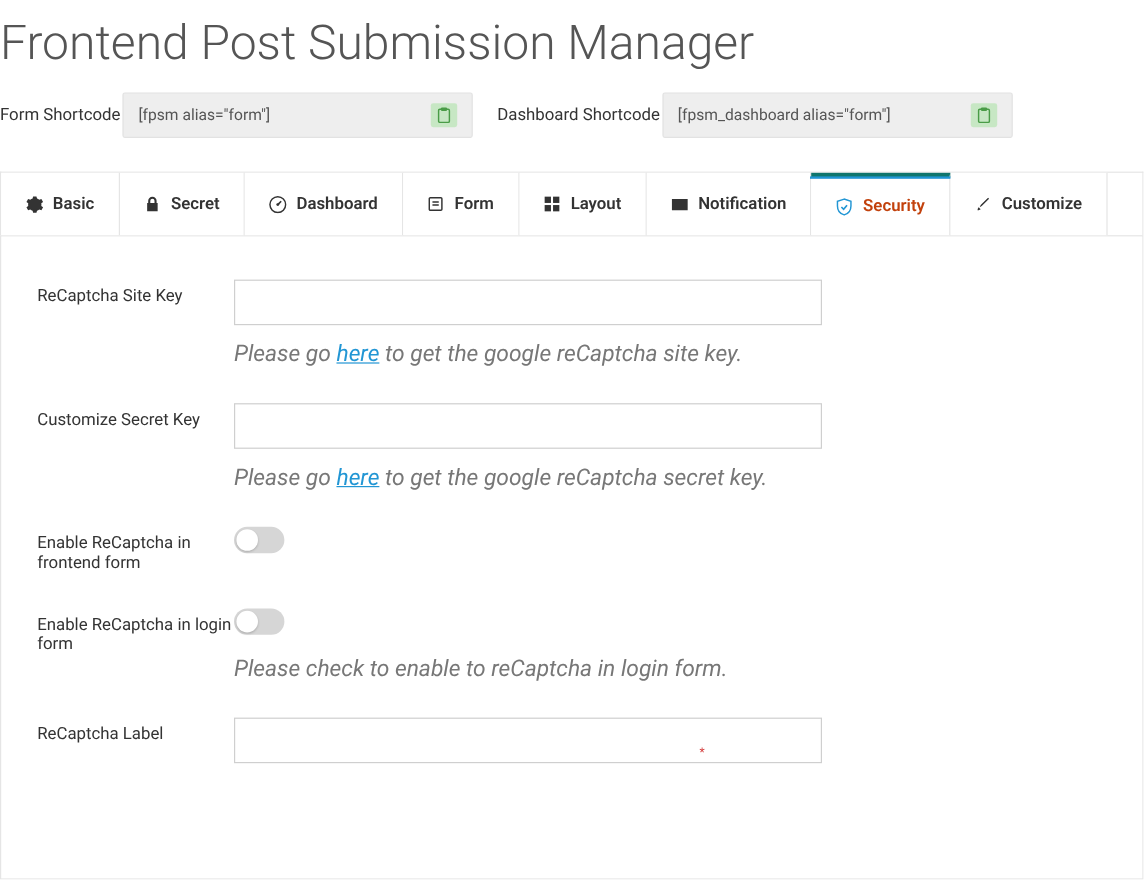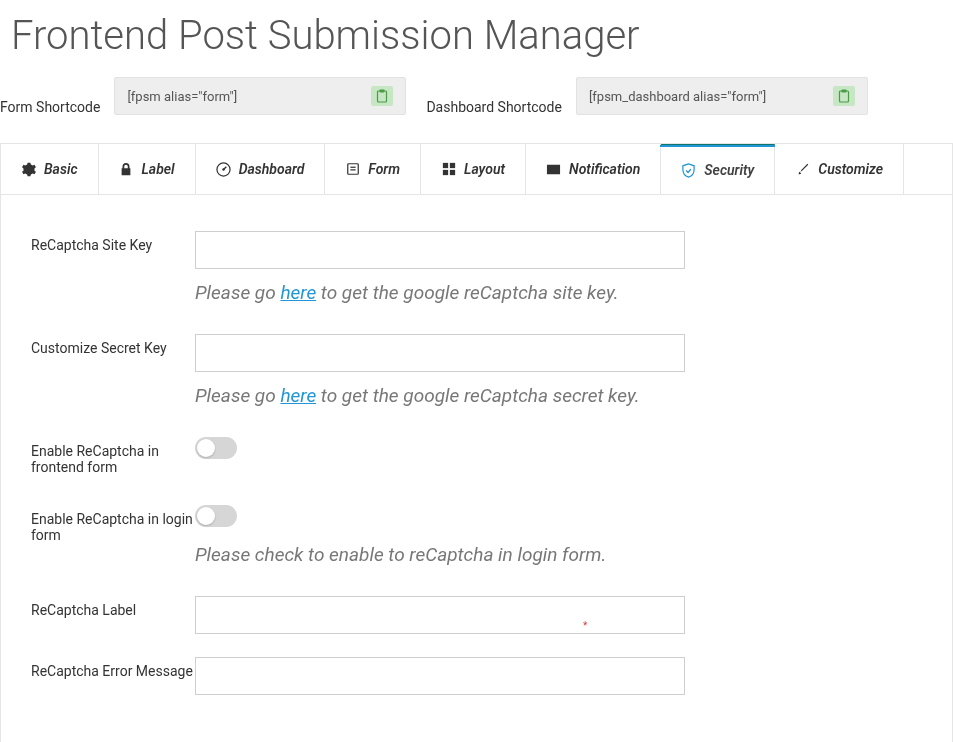--- a/index.html
+++ b/index.html
@@ -10,32 +10,32 @@
     body {
       font-family: -apple-system, BlinkMacSystemFont, "Segoe UI", Roboto, "Helvetica Neue", Arial, sans-serif;
       background: #fff;
       color: #444;
       padding: 0;
     }
     .page-title {
       font-size: 40px;
       font-weight: 300;
       color: #555;
-      padding: 12px 0 18px 11px;
+      padding: 12px 0 18px 0;
     }
     .shortcode-row {
       display: flex;
       gap: 20px;
       align-items: center;
       margin-bottom: 28px;
     }
     .shortcode-group {
       display: flex;
-      align-items: flex-end;
-      gap: 14px;
+      align-items: center;
+      gap: 2px;
     }
     .shortcode-label {
       font-size: 14px;
       color: #333;
     }
     .shortcode-box {
       background: #eee;
       border: 1px solid #e2e2e2;
       border-radius: 2px;
       padding: 8px 12px;
@@ -56,37 +56,36 @@
       justify-content: center;
     }
     .copy-icon {
       width: 12px;
       height: 14px;
     }
     .tabs {
       display: flex;
       border: 1px solid #e5e5e5;
       border-bottom: none;
-      font-style: italic;
     }
     .tab {
       display: flex;
       align-items: center;
       gap: 8px;
       padding: 16px 20px;
       font-size: 14px;
       font-weight: 600;
       color: #333;
       border-right: 1px solid #e5e5e5;
       cursor: pointer;
       background: #fff;
     }
     .tab.active {
-      color: #404040;
-      border-top: 2px solid #0f766e;
+      color: #c2410c;
+      border-top: 4px solid #0f766e;
       position: relative;
       align-items: flex-end;
     }
     .tab.active::before {
       content: '';
       position: absolute;
       top: -1px;
       left: -1px;
       right: -1px;
       height: 2px;
@@ -206,21 +205,21 @@
         </svg>
     </span>
     <span>Basic</span>
   </div>
   <div class="tab">
     <span class="tab-icon">
       <svg viewBox="0 0 16 16" width="14" height="14" fill="#333">
           <path d="M12 7V5a4 4 0 0 0-8 0v2H3v8h10V7h-1zM6 5a2 2 0 0 1 4 0v2H6V5z"></path>
         </svg>
     </span>
-    <span>Label</span>
+    <span>Secret</span>
   </div>
   <div class="tab">
     <span class="tab-icon">
       <svg viewBox="0 0 16 16" width="15" height="15" fill="#333">
           <circle cx="8" cy="8" r="7" stroke="#333" stroke-width="1.3" fill="none"></circle>
           <path d="M8 8L11 5" stroke="#333" stroke-width="1.5"></path>
           <circle cx="8" cy="8" r="1.3"></circle>
         </svg>
     </span>
     <span>Dashboard</span>
@@ -315,20 +314,14 @@
   </div>
 
   <div class="field-row">
     <div class="field-label">ReCaptcha Label</div>
     <div class="field-control">
       <input type="text" class="text-input" value="" style="">
       <span class="star">*</span>
     </div>
   </div>
 
-  <div class="field-row" style="margin-top:-18px;margin-bottom:0;">
-    <div class="field-label">ReCaptcha Error Message</div>
-    <div class="field-control">
-      <input type="text" class="text-input" value="" style="">
-    </div>
-  </div>
 
 </div>
 
 </body></html>

